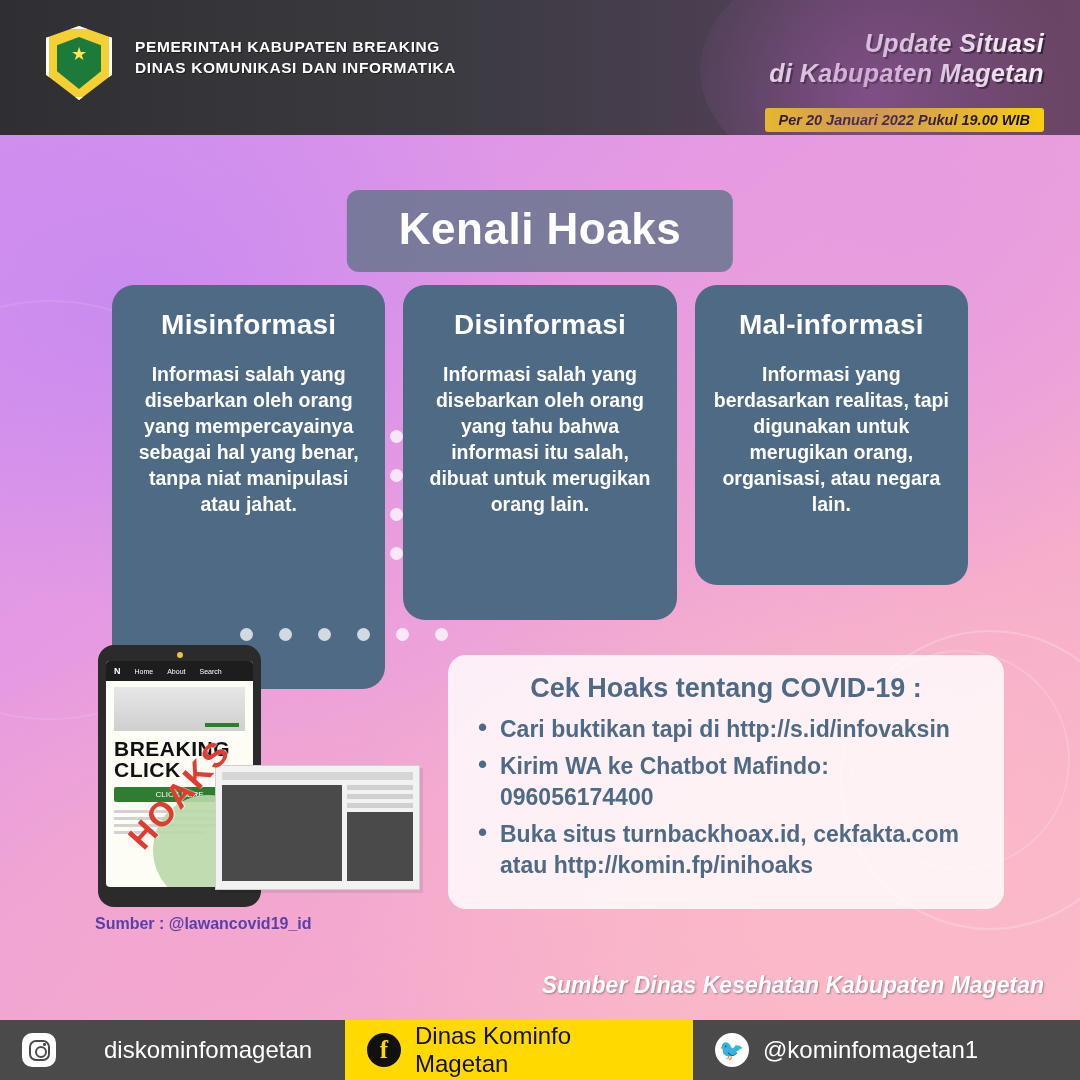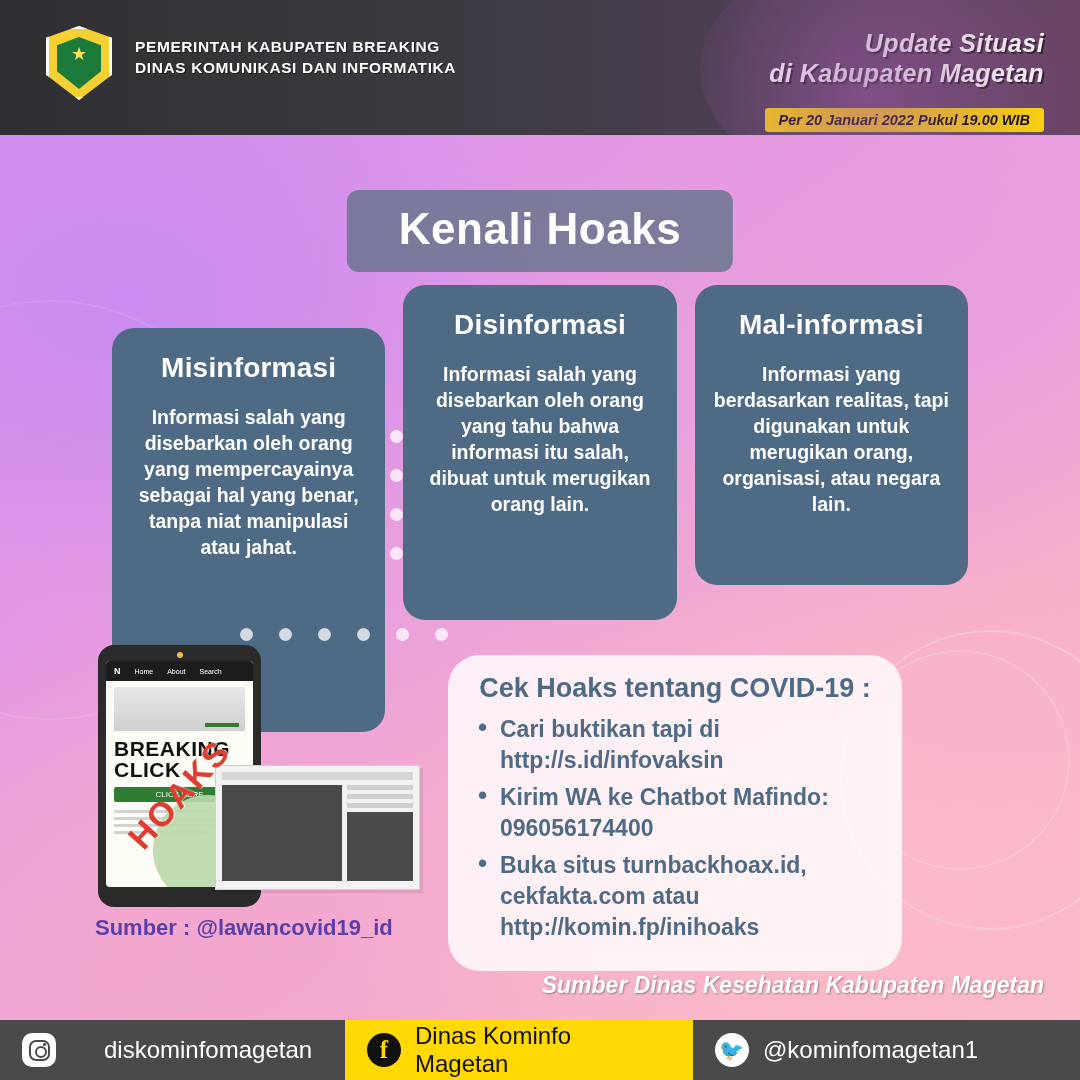--- a/index.html
+++ b/index.html
@@ -90,21 +90,21 @@
     display: flex; gap: 18px; align-items: flex-start;
   }
   .card {
     background: #4e6a85;
     border-radius: 22px;
     color: #ffffff;
     padding: 24px 18px 28px;
     text-align: center;
     flex: 1;
   }
-  .card.c1 { height: 404px; margin-top: 43px; }
+  .card.c1 { height: 404px; }
   .card.c2 { height: 335px; }
   .card.c3 { height: 300px; }
   .card h3 {
     font-size: 28px; font-weight: bold; margin-bottom: 20px; letter-spacing: .2px;
   }
   .card p { font-size: 19.5px; line-height: 26px; font-weight: bold; }
 
   .dots {
     position: absolute; left: 240px; top: 628px;
     display: flex; gap: 26px;
@@ -159,28 +159,28 @@
 
   .hoaks-stamp {
     position: absolute; left: 18px; top: 135px;
     color: #e03c31; font-weight: bold; font-size: 34px;
     transform: rotate(-48deg);
     letter-spacing: 2px;
     text-shadow: 1px 1px 0 rgba(255,255,255,.5);
   }
   .sumber-1 {
     position: absolute; left: 95px; top: 915px;
-    color: #5b3fa8; font-weight: bold; font-size: 22px;
+    color: #5b3fa8; font-weight: bold; font-size: 16px;
   }
 
   
   .infobox {
-    position: absolute; left: 448px; top: 655px; width: 454px;
+    position: absolute; left: 448px; top: 655px; width: 556px;
     background: rgba(255,255,255,0.82);
-    border-radius: 32px;
+    border-radius: 18px;
     padding: 18px 26px 22px;
   }
   .infobox h4 {
     color: #4e6a85; font-size: 27px; font-weight: bold; text-align: center; margin-bottom: 10px;
   }
   .infobox ul { list-style: none; }
   .infobox li {
     color: #4e6a85; font-size: 23px; font-weight: bold; line-height: 31px;
     padding-left: 26px; position: relative; margin-bottom: 6px;
   }

